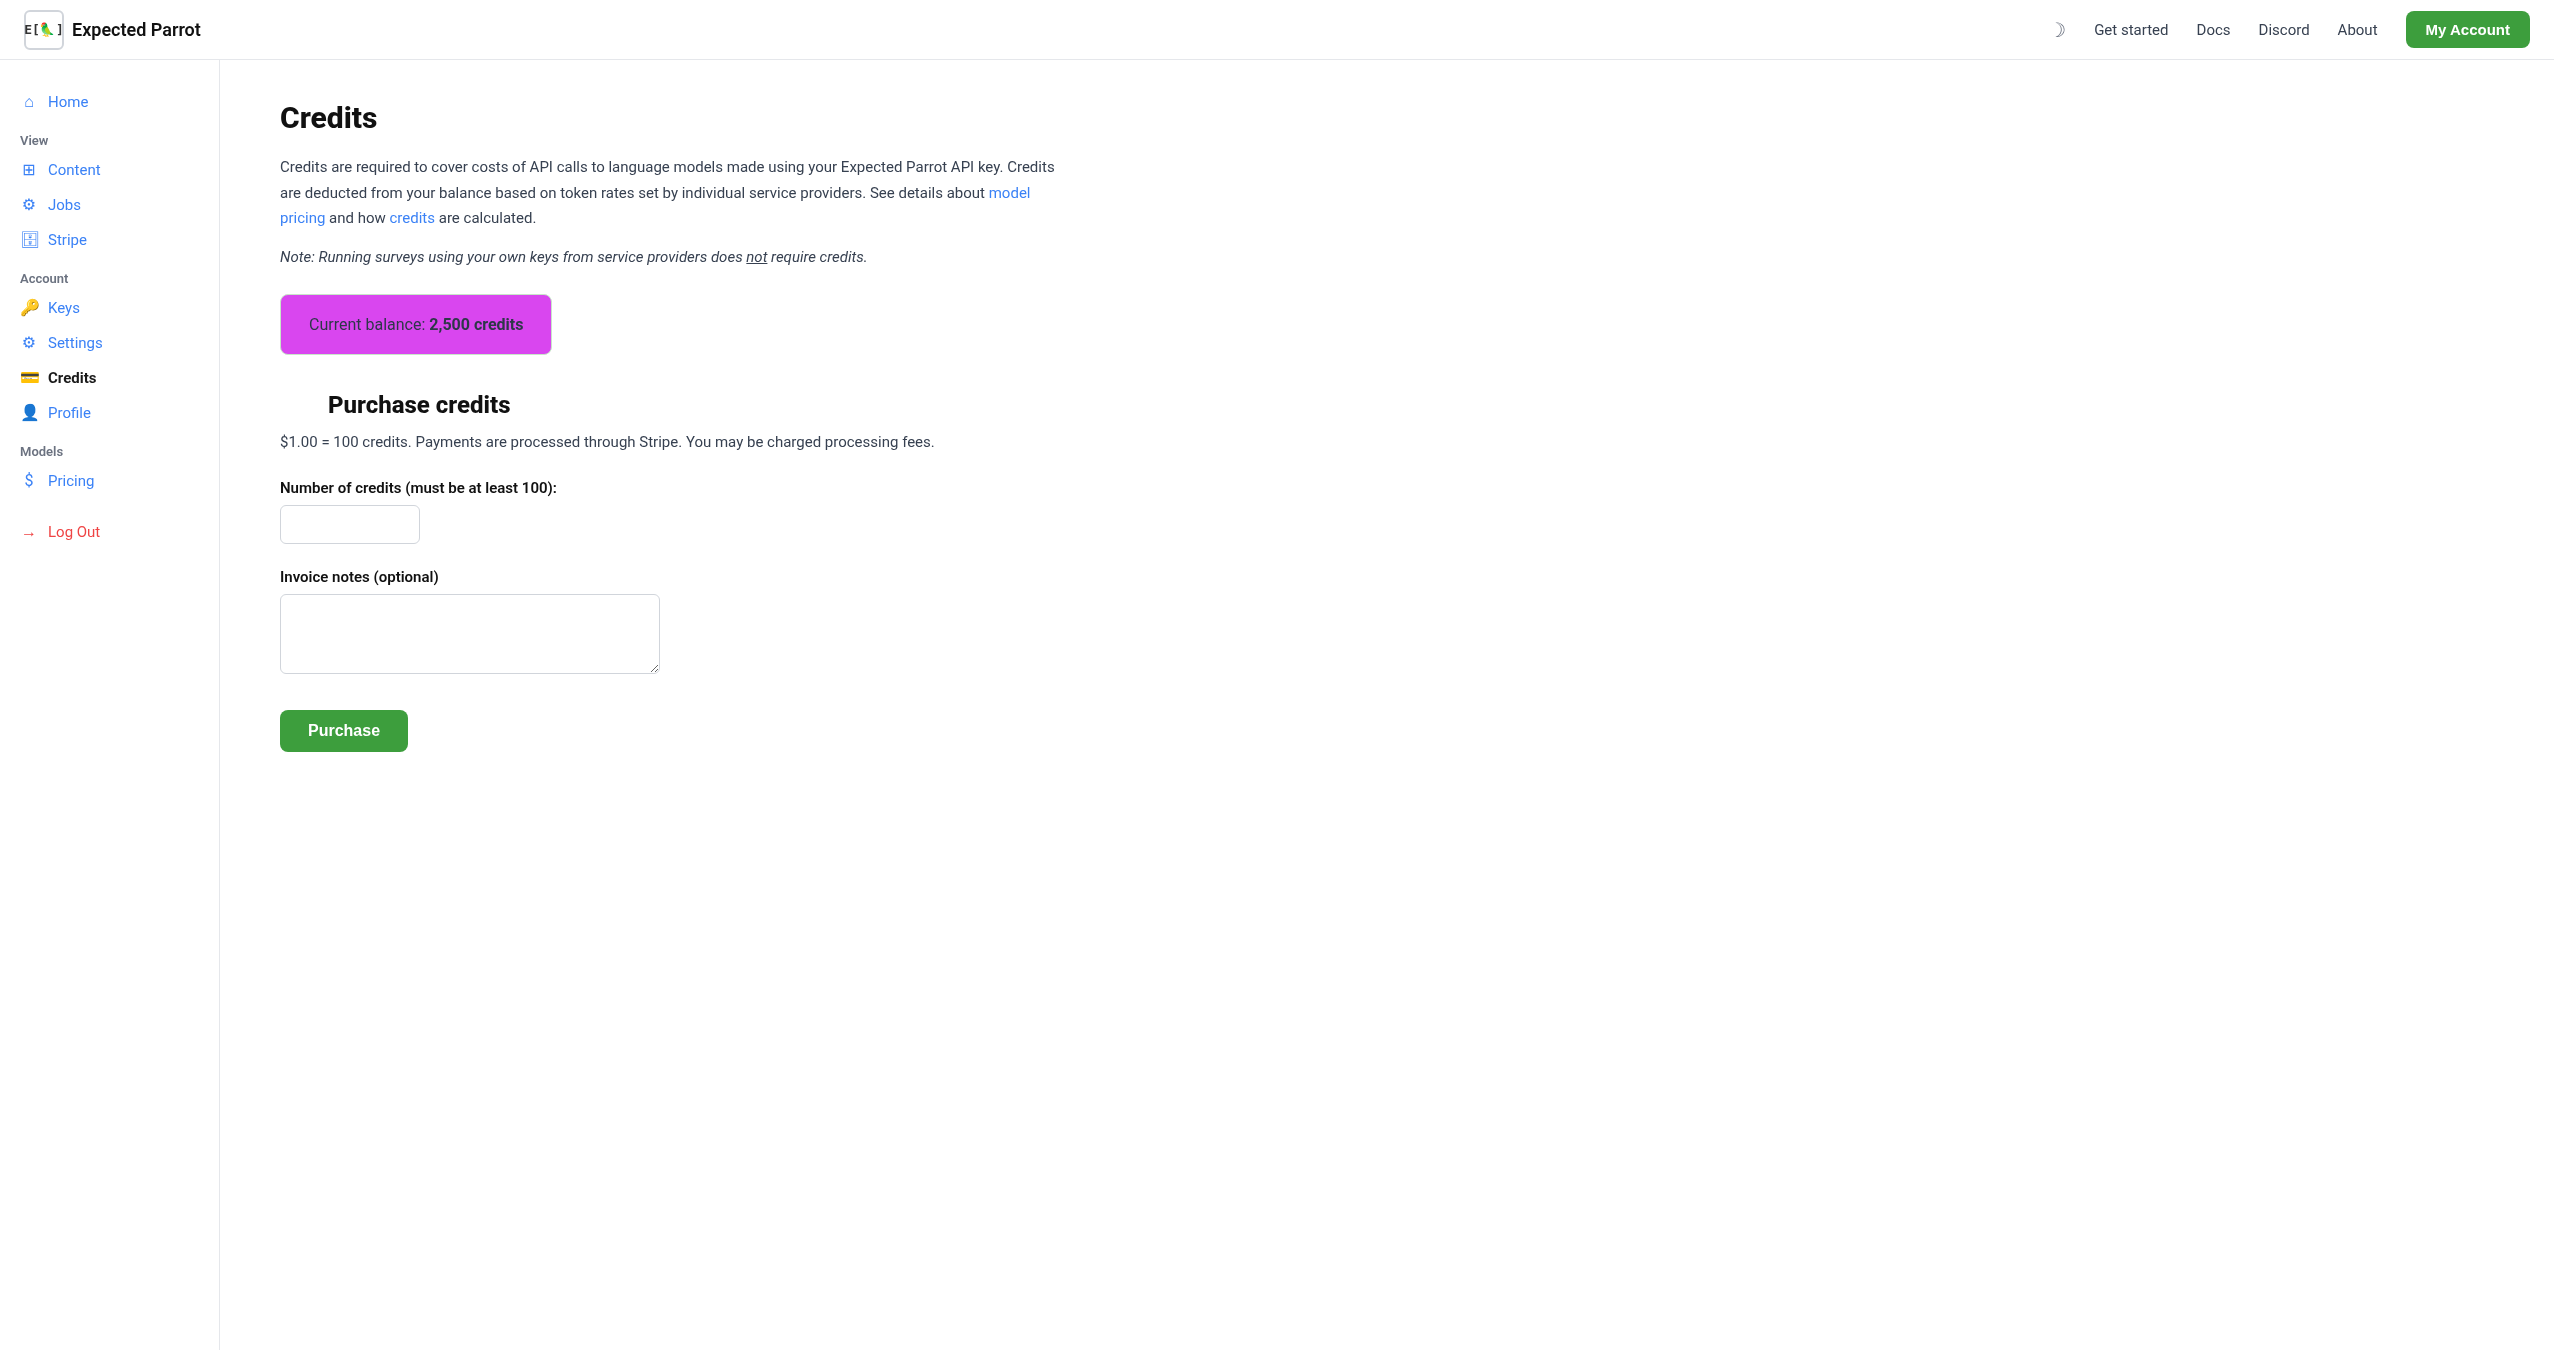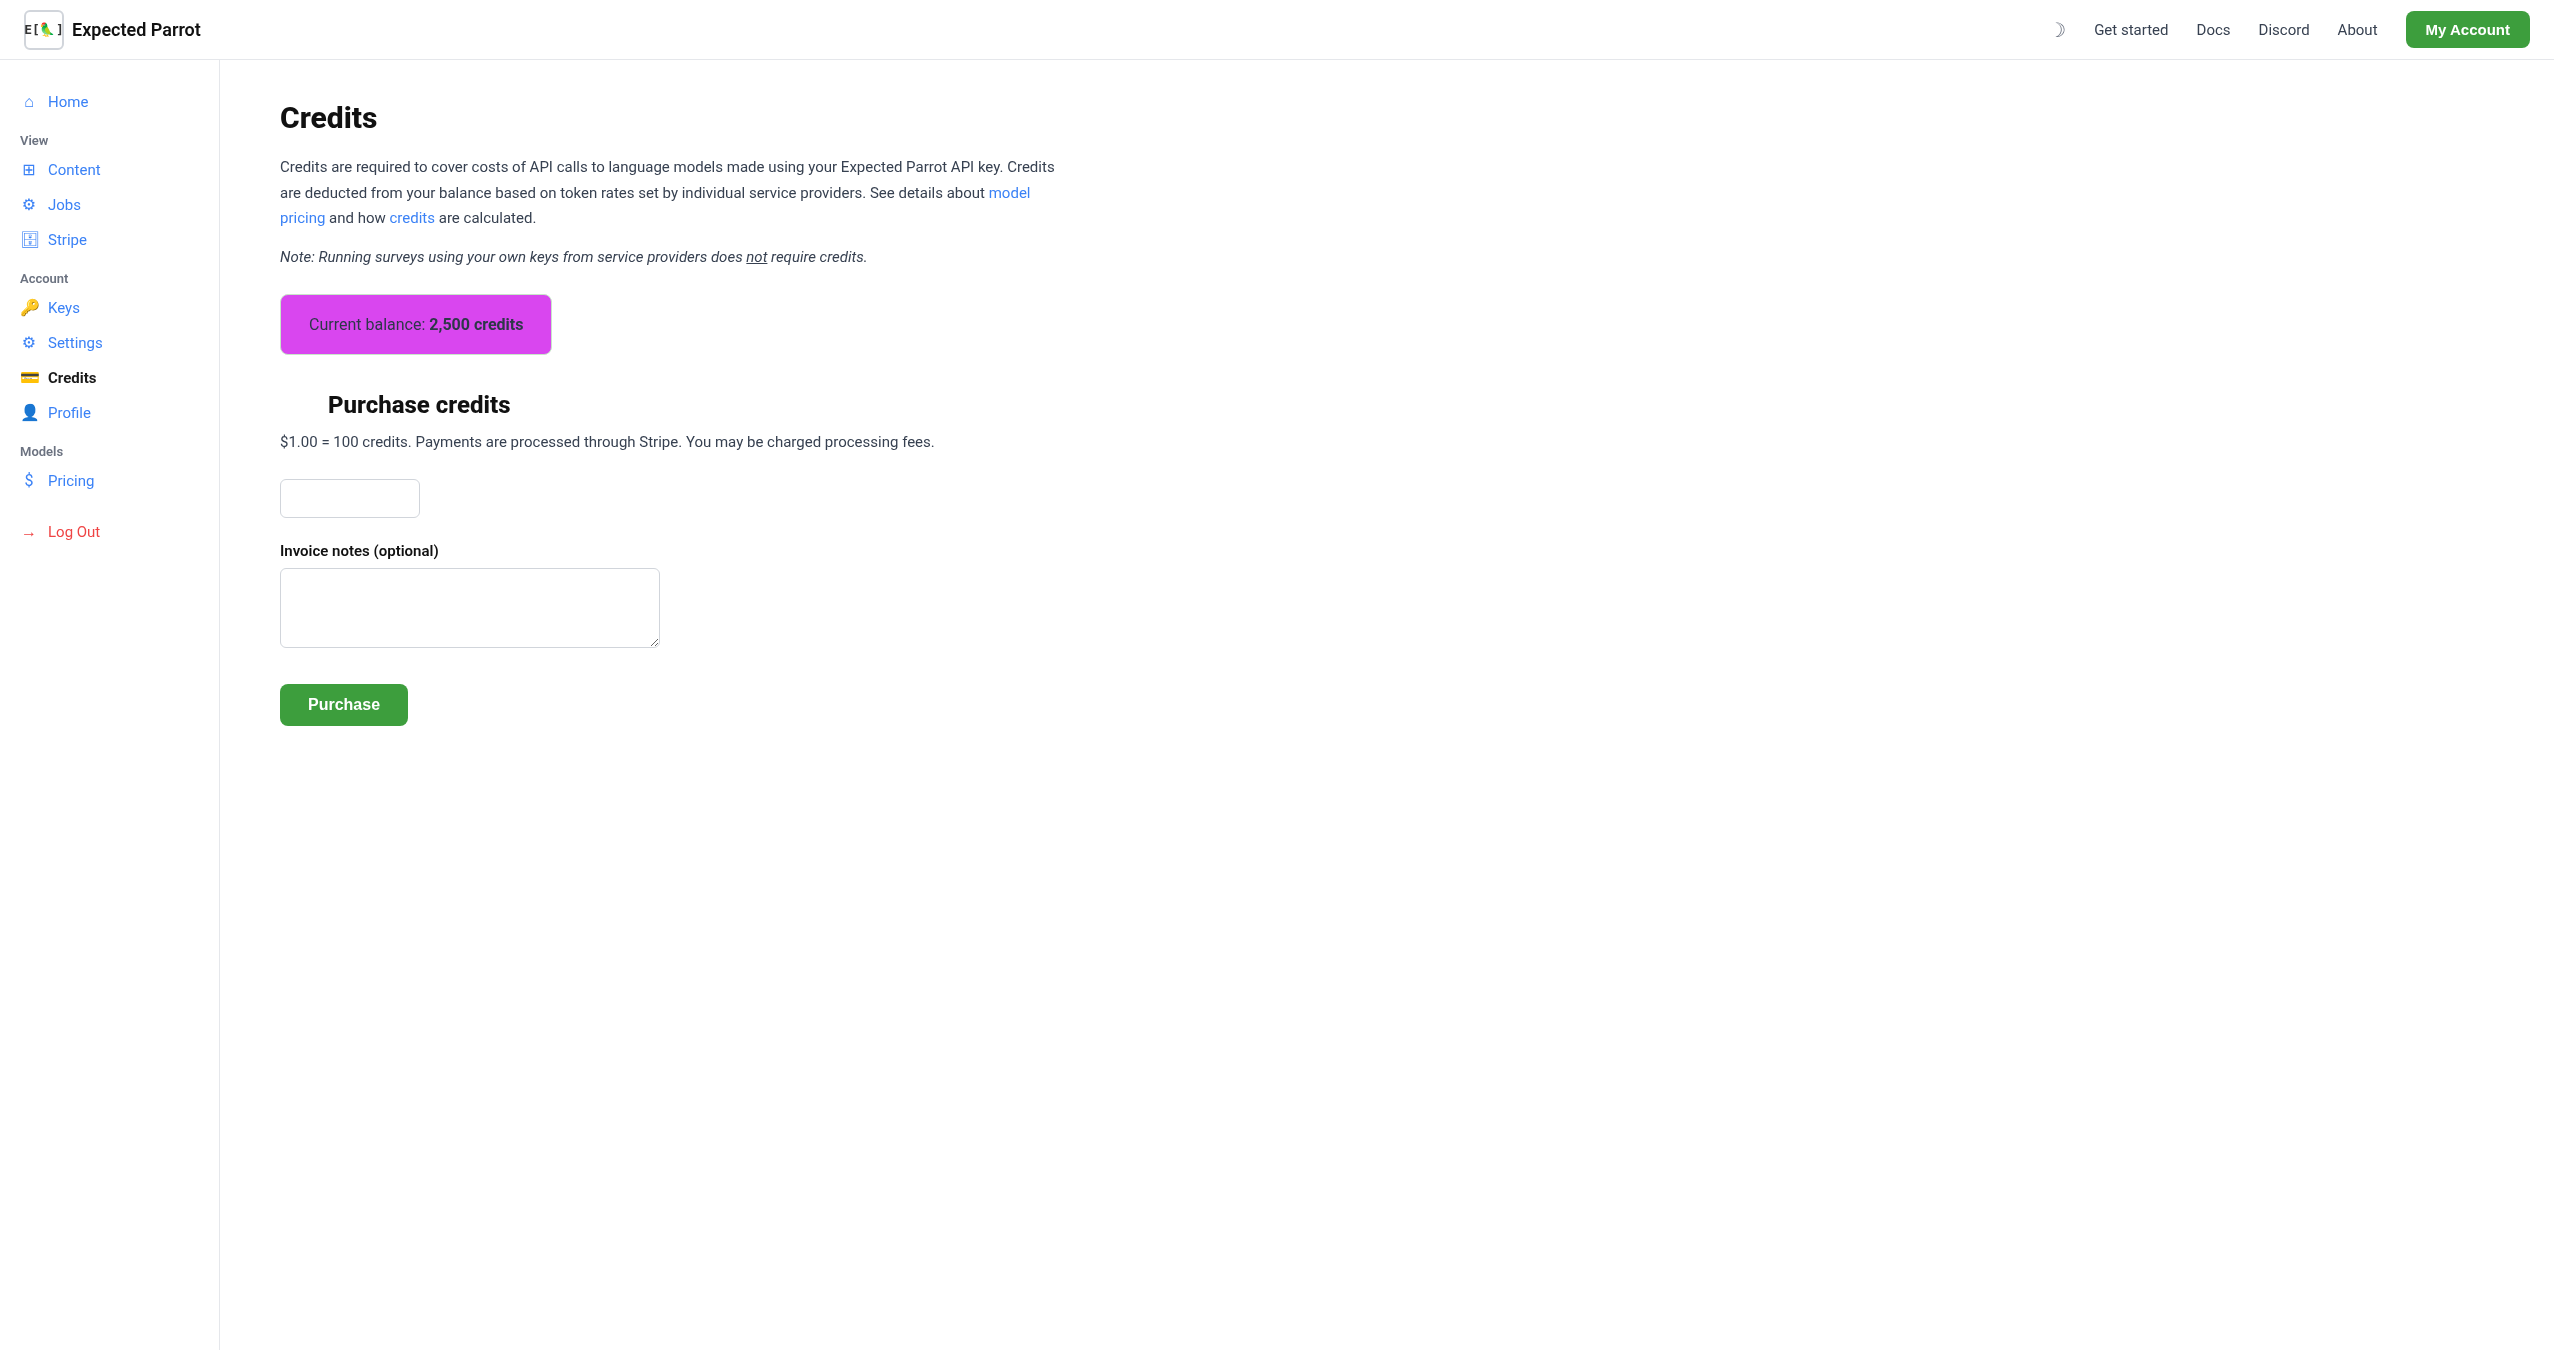--- a/index.html
+++ b/index.html
@@ -310,20 +310,21 @@
 
     <div class="balance-box">
       <span>Current balance: </span><strong>2,500 credits</strong>
     </div>
 
     <h2 class="section-title">Purchase credits</h2>
 
     <p class="rate-info">$1.00 = 100 credits. Payments are processed through Stripe. You may be charged processing fees.</p>
 
     <div class="form-group">
+      <label class="form-label">Number of credits (must be at least 100):</label>
       <input class="form-input" type="number" placeholder="" style="">
     </div>
 
     <div class="form-group">
       <label class="form-label">Invoice notes (optional)</label>
       <textarea class="form-textarea" placeholder="" style=""></textarea>
     </div>
 
     <button class="purchase-btn">Purchase</button>
   </main>

